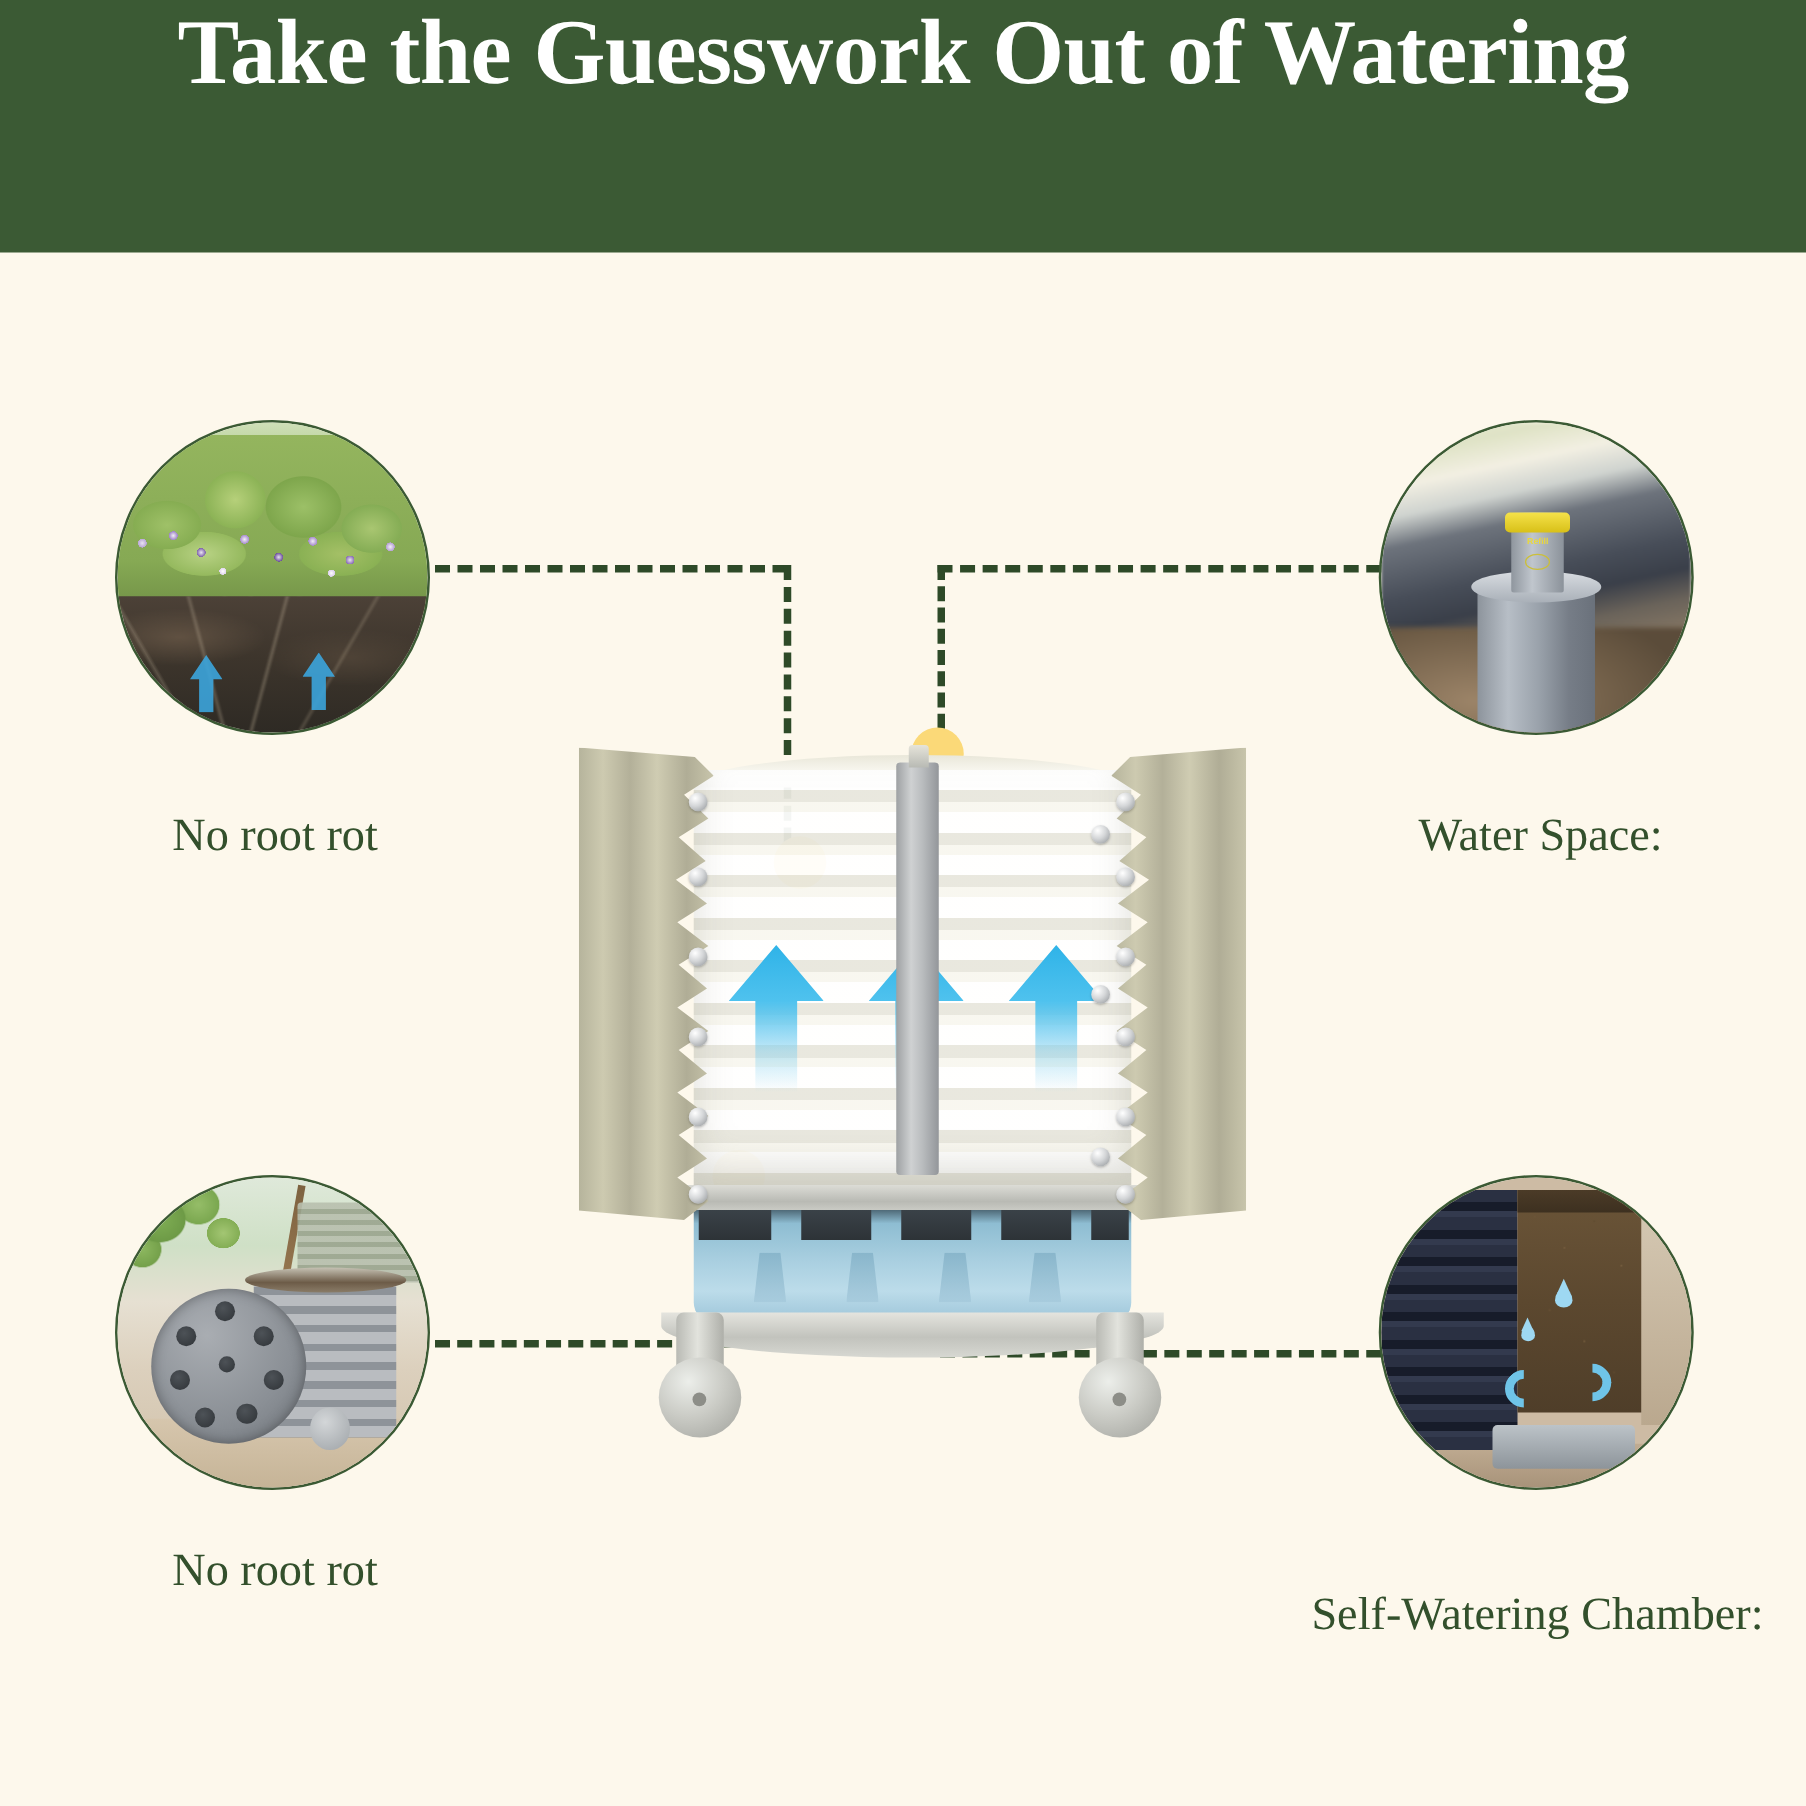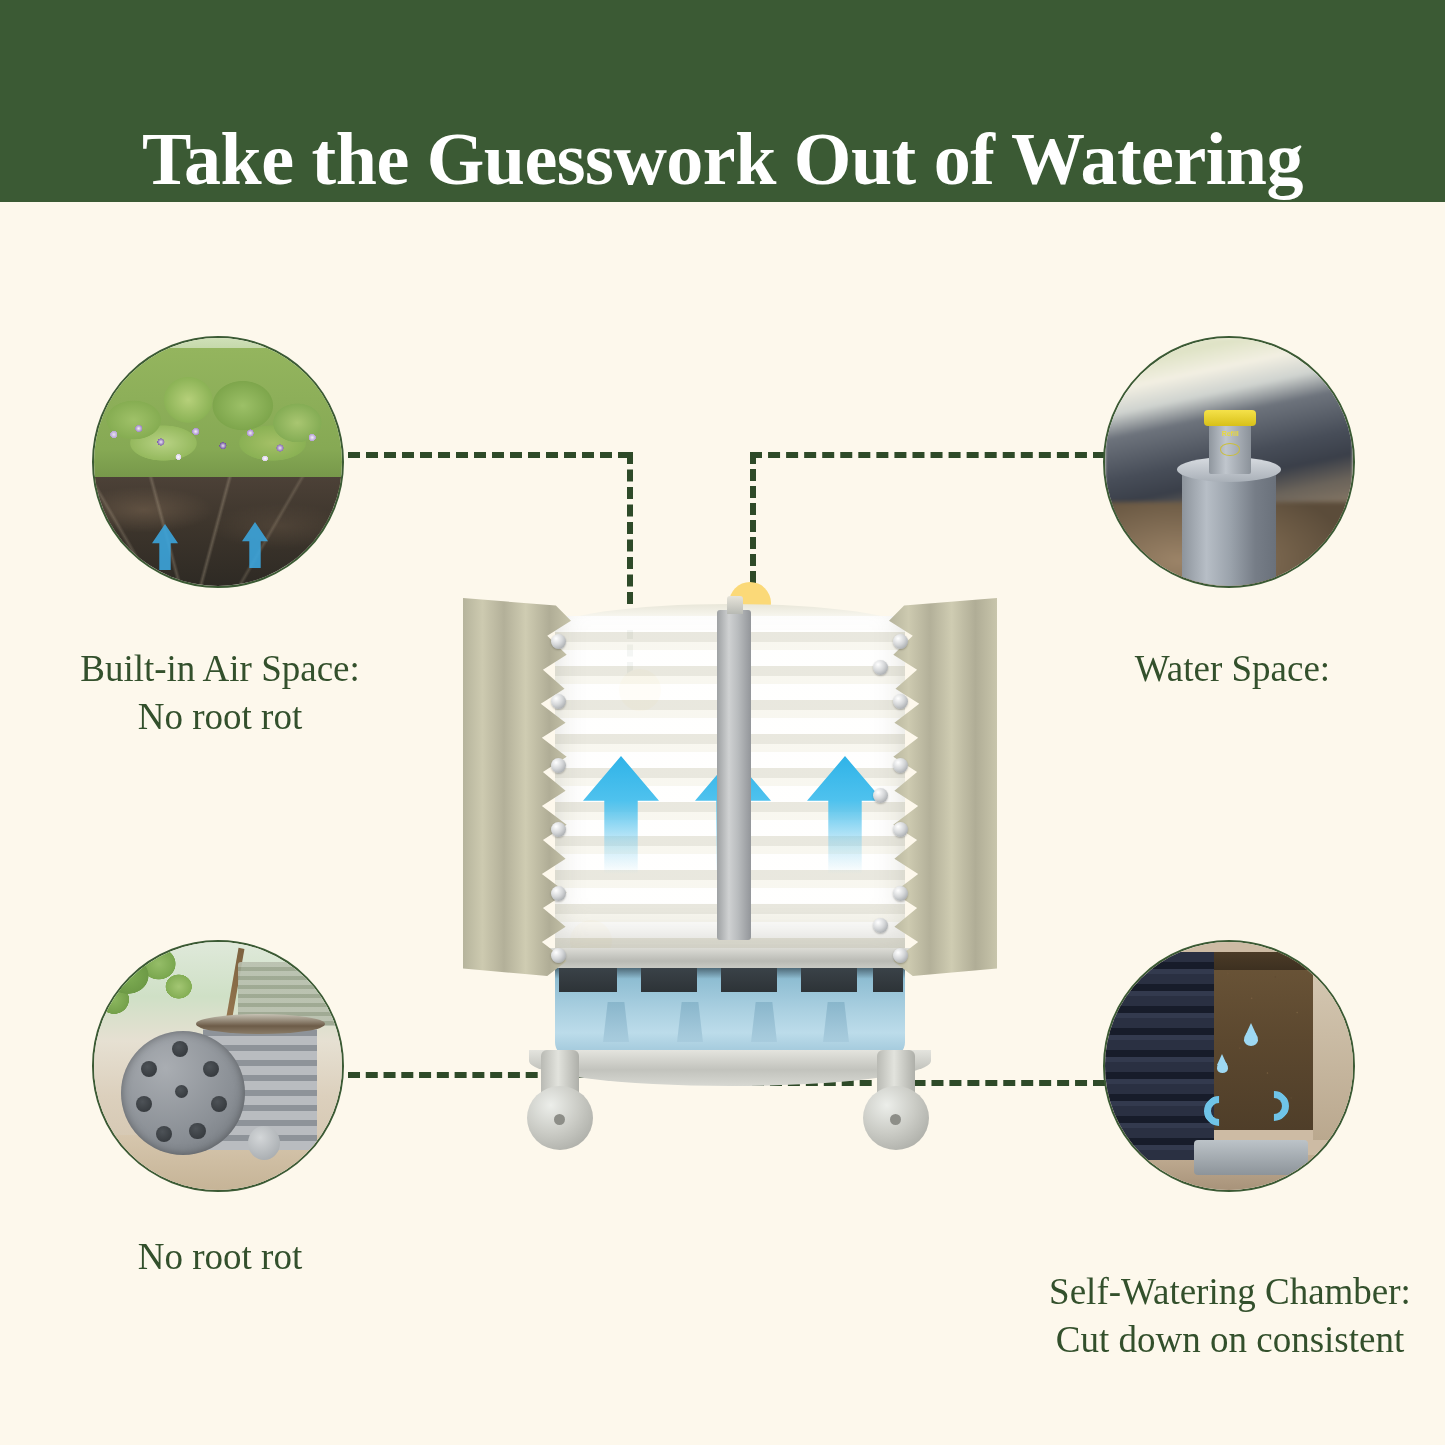--- a/index.html
+++ b/index.html
@@ -14,21 +14,21 @@
     width: 1445px; height: 1445px;
     background: #FDF8EC;
     overflow: hidden;
   }
 
   
   .header-band {
     position: absolute; left: 0; top: 0;
     width: 1445px; height: 202px;
     background: #3B5A34;
-    display: flex; align-items: flex-end; justify-content: center;
+    display: flex; align-items: flex-start; justify-content: center;
   }
   .header-title {
     color: #FFFFFF;
     font-size: 74px;
     font-weight: 700;
     letter-spacing: -0.5px;
     white-space: nowrap;
     text-align: center;
     font-family: "Liberation Serif", "DejaVu Serif", serif;
   }
@@ -536,30 +536,28 @@
       </div>
       <div class="ph-sw-drop" style="left:56%; top:36%; width:14px; height:15px;"></div>
       <div class="ph-sw-drop" style="left:45%; top:48%; width:11px; height:12px;"></div>
       <div class="ph-sw-curve" style="left:40%; top:62%; transform: rotate(-45deg);"></div>
       <div class="ph-sw-curve" style="left:62%; top:60%; transform: rotate(45deg) scaleX(-1);"></div>
       <div class="ph-sw-base"></div>
     </div>
   </div>
 
   <div class="label lbl-tl">
-    <div>Built-in Air Space:</div>
     <div>No root rot</div>
   </div>
 
   <div class="label lbl-tr">
     <div>Water Space:</div>
   </div>
 
   <div class="label lbl-bl">
     <div>No root rot</div>
   </div>
 
   <div class="label lbl-br">
     <div>Self-Watering Chamber:</div>
-    <div>Cut down on consistent</div>
   </div>
 
 </div>
 
 </body></html>

